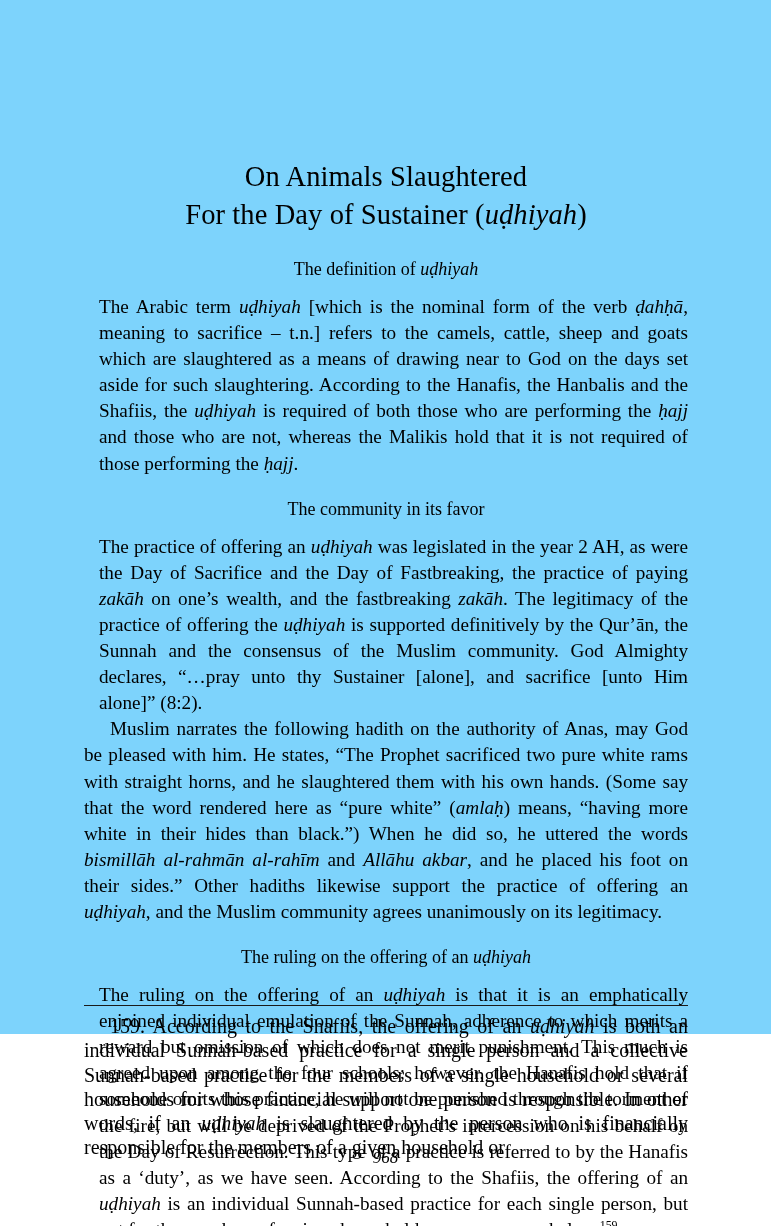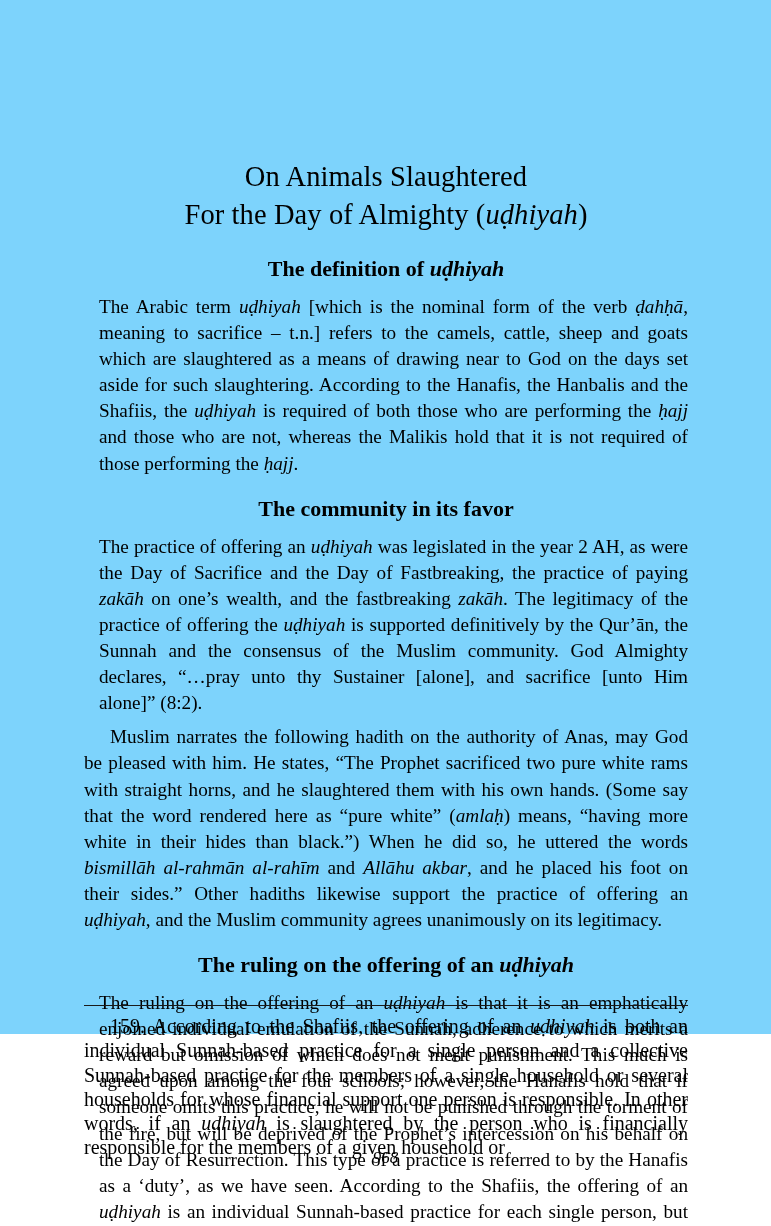--- a/index.html
+++ b/index.html
@@ -40,40 +40,40 @@
     line-height: 38px;
     letter-spacing: 0.1px;
   }
   .chapter-title .ln { display: block; }
   .chapter-title i { font-style: italic; }
 
   
   .section-heading {
     margin: 0;
     text-align: center;
-    font-size: 22px;
-    font-weight: bold;
+    font-size: 18px;
+    font-weight: normal;
     line-height: 26px;
   }
   .section-heading i { font-style: italic; }
   .h-def      { padding-top: 22px; }
   .h-evidence { padding-top: 19px; }
   .h-ruling   { padding-top: 19px; text-align: center; }
 
   
   p.body {
     margin: 0;
     font-size: 19.2px;
     line-height: 26.1px;
     text-align: justify;
     text-justify: inter-word;
     hyphens: manual;
   }
   p.body.first { padding-top: 12px; margin-left: 15px; }
-  p.body.cont  { padding-top: 0; text-indent: 26px; margin-top: 8px; }
+  p.body.cont  { padding-top: 0; text-indent: 26px; }
   p.body i { font-style: italic; }
   sup.fnref {
     font-size: 0.62em;
     vertical-align: super;
     line-height: 0;
   }
 
   
   .footnote-rule {
     margin: 0;
@@ -111,21 +111,21 @@
   }
 </style>
 </head>
 <body>
 
 <div class="page">
   <div class="content">
 
     <h1 class="chapter-title">
       <span class="ln">On Animals Slaughtered</span>
-      <span class="ln"><span>For the Day of Almighty (</span><i>uḍhiyah</i><span>)</span></span>
+      <span class="ln"><span>For the Day of Sustainer (</span><i>uḍhiyah</i><span>)</span></span>
     </h1>
 
     <h2 class="section-heading h-def">
       <span>The definition of </span><i>uḍhiyah</i>
     </h2>
     <p class="body first">The Arabic term <i>uḍhiyah</i> [which is the nominal form of the verb <i>ḍahḥā</i>, meaning to sacrifice – t.n.] refers to the camels, cattle, sheep and goats which are slaughtered as a means of drawing near to God on the days set aside for such slaughtering. According to the Hanafis, the Hanbalis and the Shafiis, the <i>uḍhiyah</i> is required of both those who are performing the <i>ḥajj</i> and those who are not, whereas the Malikis hold that it is not required of those performing the <i>ḥajj</i>.</p>
 
     <h2 class="section-heading h-evidence">
       <span>The community in its favor</span>
     </h2>

